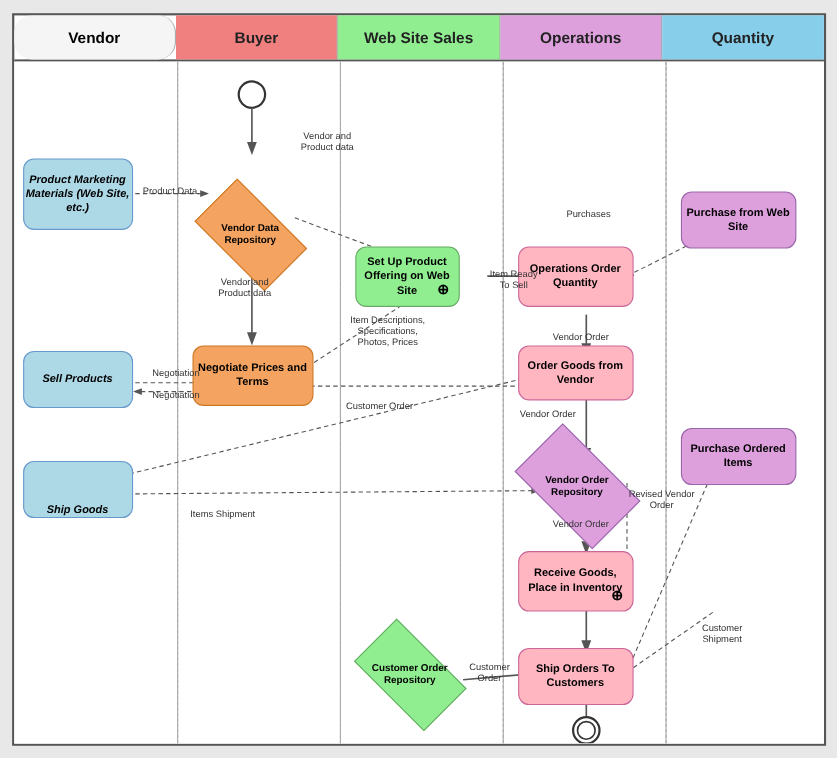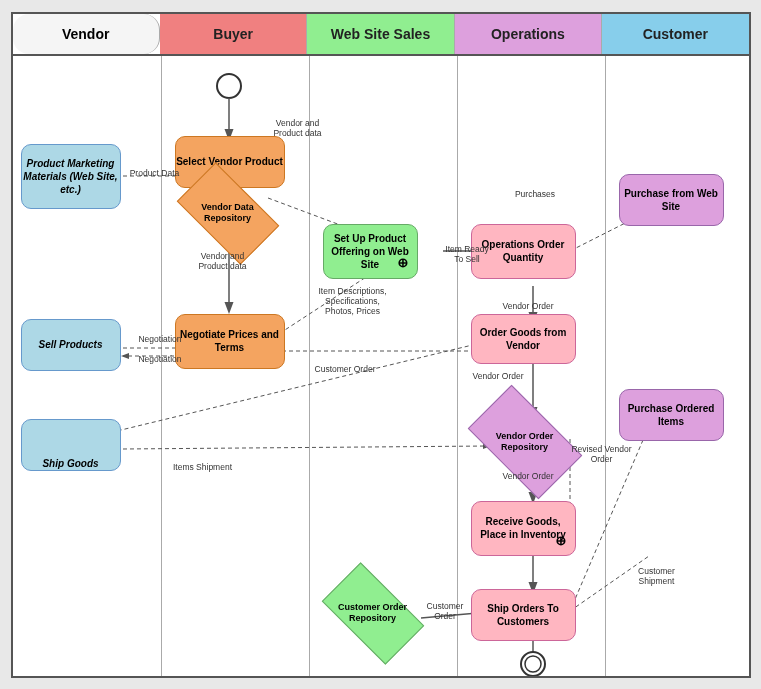--- a/index.html
+++ b/index.html
@@ -30,21 +30,21 @@
 </head>
 <body>
 
 <div class="diagram-container">
 
   <div class="header-row">
     <div class="header-cell header-vendor">Vendor</div>
     <div class="header-cell header-buyer">Buyer</div>
     <div class="header-cell header-websales">Web Site Sales</div>
     <div class="header-cell header-operations">Operations</div>
-    <div class="header-cell header-customer">Customer</div>
+    <div class="header-cell header-customer">Quantity</div>
   </div>
 
   <div class="diagram-area" style="position:relative; height:620px; background:white;">
 
     <div style="position:absolute;top:0;left:148px;width:1px;height:100%;background:#aaa;border-left:1px dashed #aaa;"></div>
     <div style="position:absolute;top:0;left:296px;width:1px;height:100%;background:#aaa;border-left:1px dashed #aaa;"></div>
     <div style="position:absolute;top:0;left:444px;width:1px;height:100%;background:#aaa;border-left:1px dashed #aaa;"></div>
     <div style="position:absolute;top:0;left:592px;width:1px;height:100%;background:#aaa;border-left:1px dashed #aaa;"></div>
 
     <svg class="svg-overlay">
@@ -108,23 +108,20 @@
     </div>
 
     <div class="shape rounded-rect blue-shape" style="left:8px;top:263px;width:100px;height:52px;">
       <span>Sell Products</span>
     </div>
 
     <div class="shape rounded-rect blue-shape" style="left:8px;top:363px;width:100px;height:52px;align-items:flex-end;">
       <span>Ship Goods</span>
     </div>
 
-    <div class="shape rounded-rect orange-shape" style="left:162px;top:80px;width:110px;height:52px;">
-      <span>Select Vendor Product</span>
-    </div>
 
     <div style="position:absolute;left:170px;top:130px;width:90px;height:55px;">
       <div style="width:90px;height:55px;background:#f4a460;border:1.5px solid #cc7722;transform:rotate(45deg);transform-origin:center;"></div>
       <div style="position:absolute;top:0;left:0;width:90px;height:55px;display:flex;align-items:center;justify-content:center;text-align:center;font-size:9px;font-weight:bold;line-height:1.2;">
         <span>Vendor Data Repository</span>
       </div>
     </div>
 
     <div class="shape rounded-rect orange-shape" style="left:162px;top:258px;width:110px;height:55px;">
       <span>Negotiate Prices and Terms</span>

